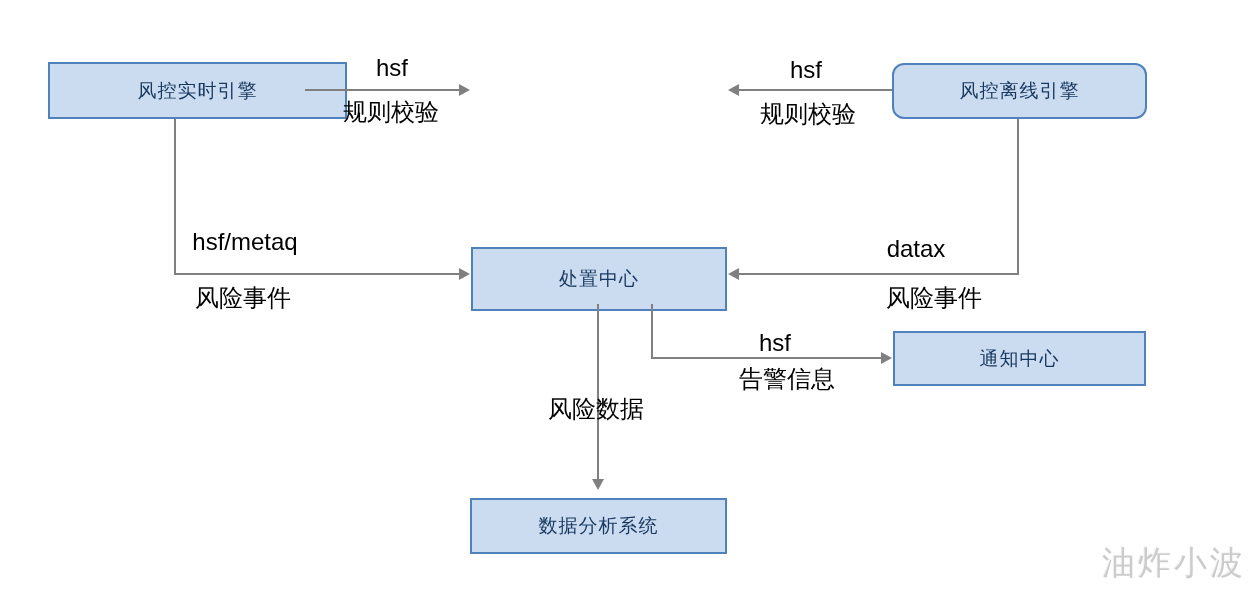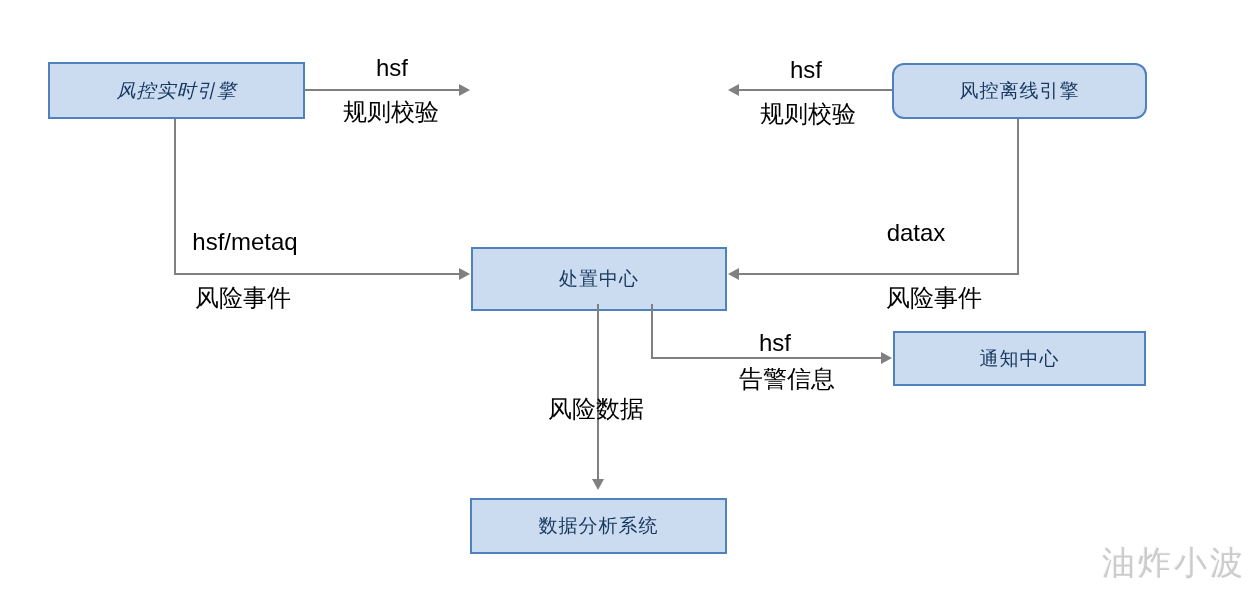--- a/index.html
+++ b/index.html
@@ -69,21 +69,21 @@
     color: #cccccc;
     text-shadow: 1px 1px 1px #ffffff, -1px -1px 1px #f2f2f2;
     white-space: nowrap;
   }
 </style>
 </head>
 <body>
 
 <div id="canvas">
 
-  <div class="node" style="left:48px;  top:62px;  width:257px; height:57px;font-style:italic;">风控实时引擎</div>
+  <div class="node" style="left:48px;  top:62px;  width:299px; height:57px;">风控实时引擎</div>
 
 
   <div class="node" style="left:892px; top:63px;  width:255px; height:56px;border-radius:12px;">风控离线引擎</div>
 
   <div class="node" style="left:471px; top:247px; width:256px; height:64px;">处置中心</div>
 
   <div class="node" style="left:893px; top:331px; width:253px; height:55px;">通知中心</div>
 
   <div class="node" style="left:470px; top:491px; width:257px; height:56px;margin-top:7px;">数据分析系统</div>
 
@@ -99,21 +99,21 @@
 
   <div class="line" style="left:174px; top:119px; width:2px; height:156px;"></div>
   <div class="line" style="left:174px; top:273px; width:287px; height:2px;"></div>
   <div class="arrow arrow-right" style="left:459px; top:268px;"></div>
   <div class="edge-label" style="left:245px; top:229px;">hsf/metaq</div>
   <div class="edge-label" style="left:243px; top:285px;">风险事件</div>
 
   <div class="line" style="left:1017px; top:119px; width:2px; height:156px;"></div>
   <div class="line" style="left:737px; top:273px; width:282px; height:2px;"></div>
   <div class="arrow arrow-left" style="left:728px; top:268px;"></div>
-  <div class="edge-label" style="left:916px; top:220px;text-align:right;">datax</div>
+  <div class="edge-label" style="left:916px; top:236px;text-align:right;">datax</div>
   <div class="edge-label" style="left:934px; top:285px;">风险事件</div>
 
   <div class="line" style="left:597px; top:304px; width:2px; height:176px;"></div>
   <div class="arrow arrow-down" style="left:592px; top:479px;"></div>
   <div class="edge-label" style="left:596px; top:396px;">风险数据</div>
 
   <div class="line" style="left:651px; top:304px; width:2px; height:55px;"></div>
   <div class="line" style="left:651px; top:357px; width:231px; height:2px;"></div>
   <div class="arrow arrow-right" style="left:881px; top:352px;"></div>
   <div class="edge-label" style="left:775px; top:330px;">hsf</div>

